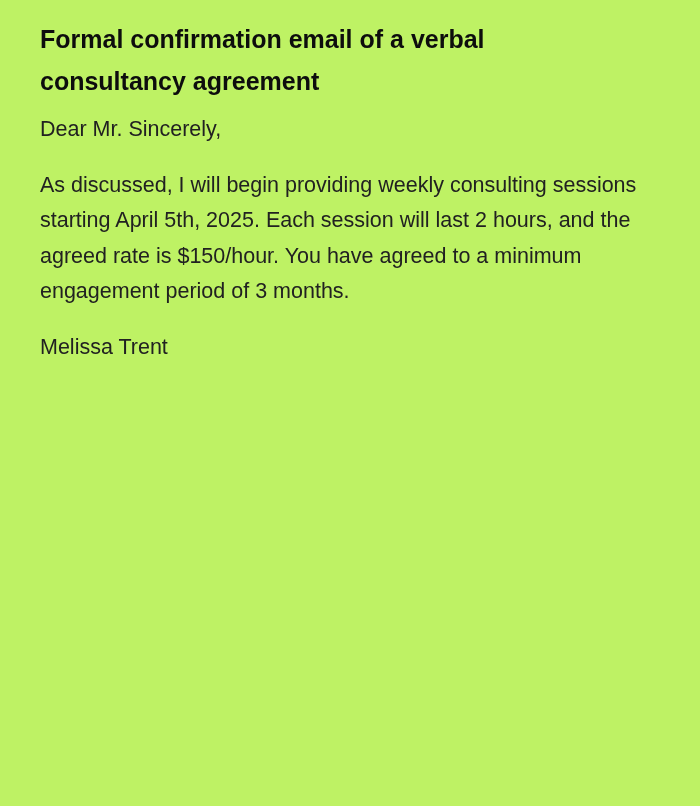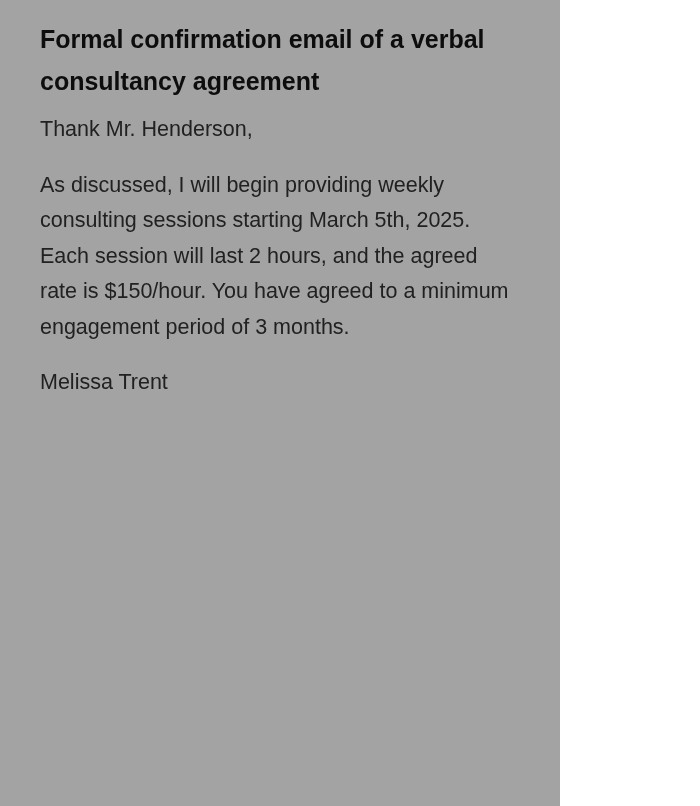--- a/index.html
+++ b/index.html
@@ -2,25 +2,25 @@
 <html><head>
 <meta charset="utf-8">
 <style>
   html, body {
     margin: 0;
     padding: 0;
     background: #ffffff;
   }
   .page {
     position: relative;
-    width: 560px;
+    width: 700px;
     height: 806px;
     box-sizing: border-box;
     padding: 18px 50px 40px 40px;
-    background: #a3a3a3;
+    background: #bef264;
     font-family: "Liberation Sans", sans-serif;
     overflow: hidden;
   }
   h1.doc-title {
     margin: 0 0 10px 0;
     max-width: 520px;
     font-size: 25px;
     line-height: 42px;
     font-weight: bold;
     color: #0d0d0d;
@@ -36,22 +36,22 @@
   p.doc-text:last-child {
     margin-bottom: 16px;
   }
 </style>
 </head>
 <body>
 
 <main class="page">
   <h1 class="doc-title">Formal confirmation email of a verbal consultancy agreement</h1>
 
-  <p class="doc-text">Thank Mr. Henderson,</p>
+  <p class="doc-text">Dear Mr. Sincerely,</p>
 
 
-  <p class="doc-text">As discussed, I will begin providing weekly consulting sessions starting March 5th, 2025. Each session will last 2 hours, and the agreed rate is $150/hour. You have agreed to a minimum engagement period of 3 months.</p>
+  <p class="doc-text">As discussed, I will begin providing weekly consulting sessions starting April 5th, 2025. Each session will last 2 hours, and the agreed rate is $150/hour. You have agreed to a minimum engagement period of 3 months.</p>
 
 
 
 
   <p class="doc-text">Melissa Trent</p>
 </main>
 
 </body></html>

